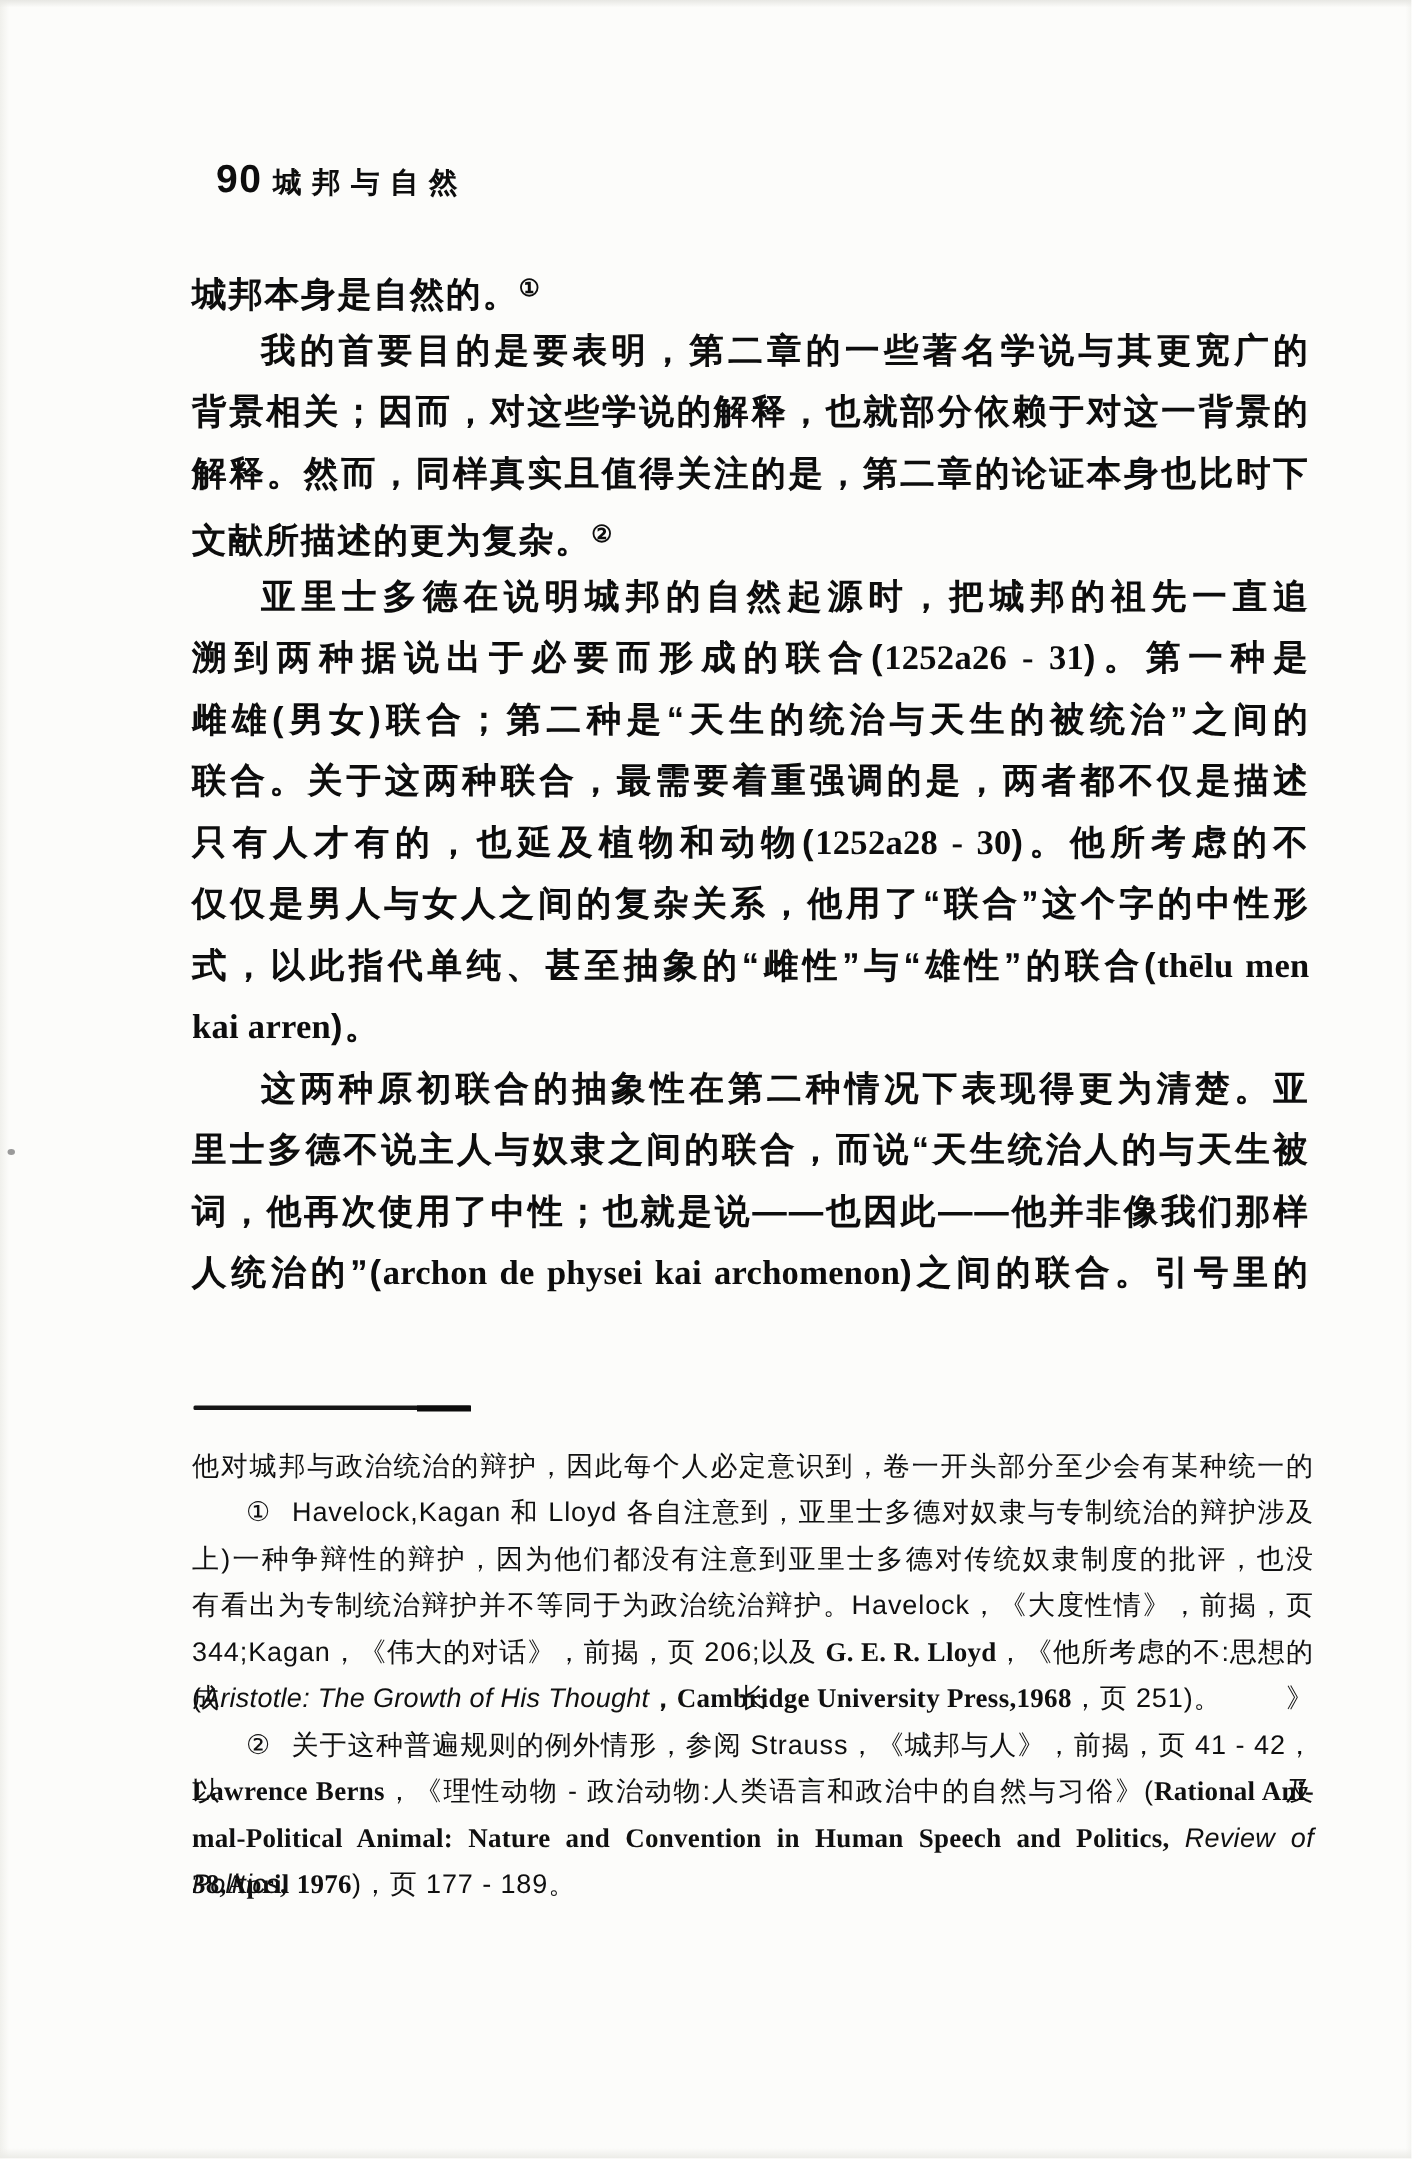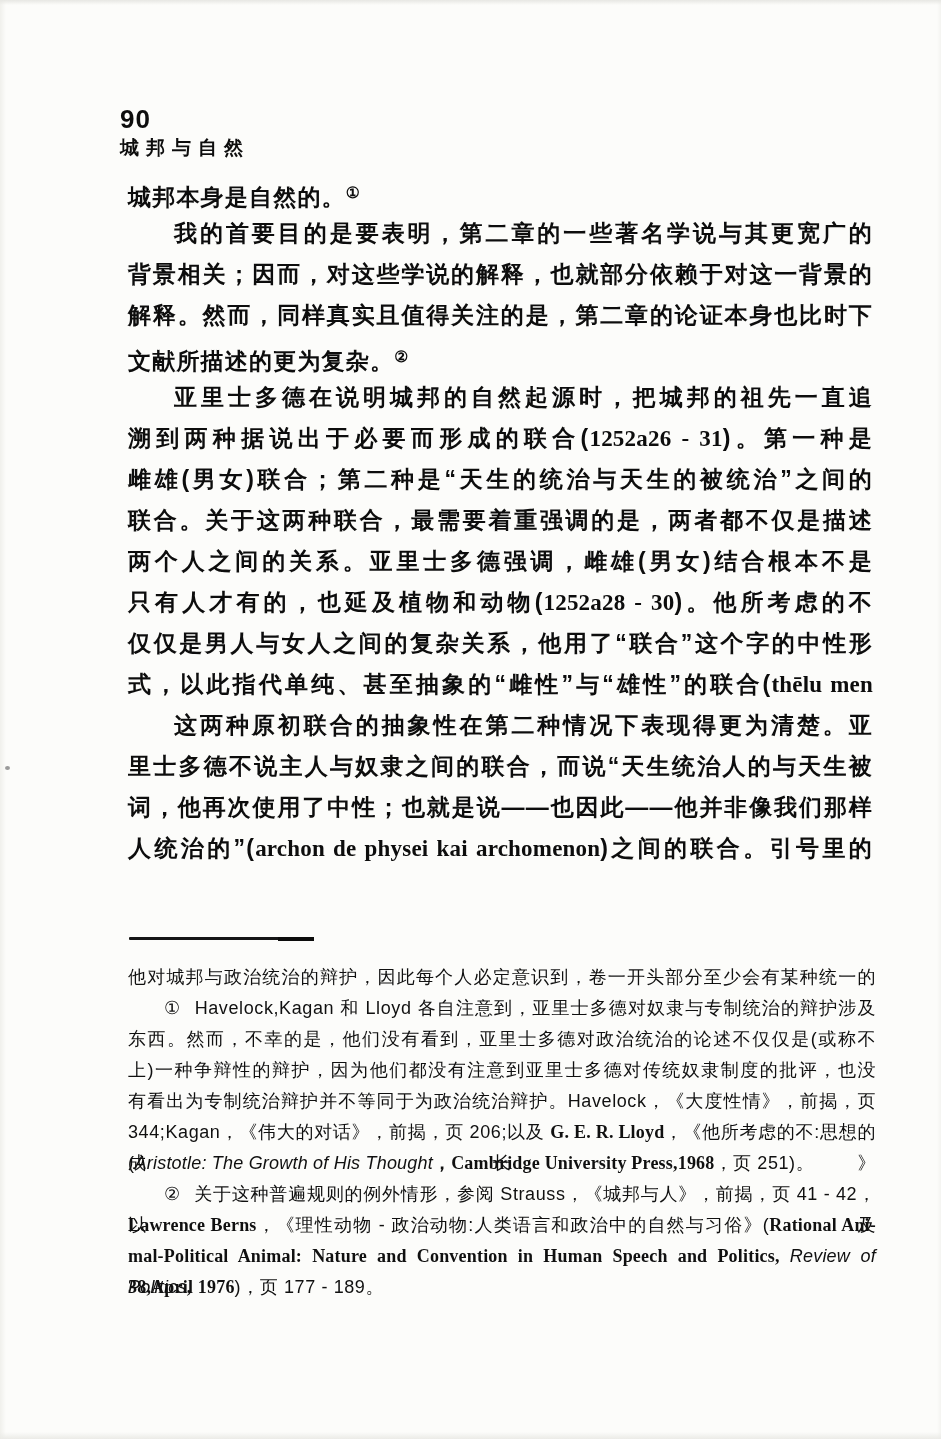--- a/index.html
+++ b/index.html
@@ -16,25 +16,24 @@
     background:
       linear-gradient(to bottom, #e7e7e3 0, rgba(252,252,250,0) 5px),
       linear-gradient(to top, #ebebe7 0, rgba(252,252,250,0) 7px),
       linear-gradient(to right, #f0f0ec 0, rgba(252,252,250,0) 6px),
       linear-gradient(to left, #f4f4f1 0, rgba(252,252,250,0) 4px),
       #fcfcfa;
     font-family: "Liberation Sans", sans-serif;
   }
   .header {
     position: absolute;
-    left: 113px;
+    left: 144px;
     top: 104px;
     display: flex;
     align-items: baseline;
-    flex-direction: column;
   }
   .pagenum {
     font-size: 26px;
     font-weight: 700;
     letter-spacing: 1px;
   }
   .runtitle {
     margin-left: 7px;
     font-size: 19px;
     font-weight: 700;
@@ -131,36 +130,35 @@
   <div class="body-text" id="body-lines">
       <div class="bline last"><span class="cjk">城邦本身是自然的。</span><sup class="fnref">①</sup></div>
       <div class="bline indent"><span class="cjk">我的首要目的是要表明，第二章的一些著名学说与其更宽广的</span></div>
       <div class="bline"><span class="cjk">背景相关；因而，对这些学说的解释，也就部分依赖于对这一背景的</span></div>
       <div class="bline"><span class="cjk">解释。然而，同样真实且值得关注的是，第二章的论证本身也比时下</span></div>
       <div class="bline last"><span class="cjk">文献所描述的更为复杂。</span><sup class="fnref">②</sup></div>
       <div class="bline indent"><span class="cjk">亚里士多德在说明城邦的自然起源时，把城邦的祖先一直追</span></div>
       <div class="bline"><span class="cjk">溯到两种据说出于必要而形成的联合(</span><span class="lat">1252a26 - 31</span><span class="cjk">)。第一种是</span></div>
       <div class="bline"><span class="cjk">雌雄(男女)联合；第二种是“天生的统治与天生的被统治”之间的</span></div>
       <div class="bline"><span class="cjk">联合。关于这两种联合，最需要着重强调的是，两者都不仅是描述</span></div>
-      <div class="bline"><span class="cjk">两个人之间的关系。亚里士多德强调，雌雄(男女)结合根本不是</span></div>
       <div class="bline"><span class="cjk">只有人才有的，也延及植物和动物(</span><span class="lat">1252a28 - 30</span><span class="cjk">)。他所考虑的不</span></div>
       <div class="bline"><span class="cjk">仅仅是男人与女人之间的复杂关系，他用了“联合”这个字的中性形</span></div>
       <div class="bline"><span class="cjk">式，以此指代单纯、甚至抽象的“雌性”与“雄性”的联合(</span><span class="lat">thēlu men</span></div>
+      <div class="bline last"><span class="lat">kai arren</span><span class="cjk">)。</span></div>
       <div class="bline indent"><span class="cjk">这两种原初联合的抽象性在第二种情况下表现得更为清楚。亚</span></div>
       <div class="bline"><span class="cjk">里士多德不说主人与奴隶之间的联合，而说“天生统治人的与天生被</span></div>
       <div class="bline"><span class="cjk">词，他再次使用了中性；也就是说——也因此——他并非像我们那样</span></div>
       <div class="bline"><span class="cjk">人统治的”(</span><span class="lat">archon de physei kai archomenon</span><span class="cjk">)之间的联合。引号里的</span></div>
     </div>
 
   <div class="separator"></div>
 
   <div class="fnotes" id="footnote-lines">
       <div class="fline"><span class="cjk">他对城邦与政治统治的辩护，因此每个人必定意识到，卷一开头部分至少会有某种统一的</span></div>
       <div class="fline indent"><span class="fnmark">①</span><span class="cjk">Havelock,Kagan 和 Lloyd 各自注意到，亚里士多德对奴隶与专制统治的辩护涉及</span></div>
-      <div class="fline"><span class="cjk">东西。然而，不幸的是，他们没有看到，亚里士多德对政治统治的论述不仅仅是(或称不</span></div>
       <div class="fline"><span class="cjk">上)一种争辩性的辩护，因为他们都没有注意到亚里士多德对传统奴隶制度的批评，也没</span></div>
       <div class="fline"><span class="cjk">有看出为专制统治辩护并不等同于为政治统治辩护。Havelock，《大度性情》，前揭，页</span></div>
       <div class="fline"><span class="cjk">344;Kagan，《伟大的对话》，前揭，页 206;以及 </span><span class="lat">G. E. R. Lloyd</span><span class="cjk">，《他所考虑的不:思想的成长》</span></div>
       <div class="fline last"><span class="cjk">(</span><span class="it">Aristotle: The Growth of His Thought</span><span class="lat">，</span><span class="lat">Cambridge University Press,1968</span><span class="cjk">，页 251)。</span></div>
       <div class="fline indent"><span class="fnmark">②</span><span class="cjk">关于这种普遍规则的例外情形，参阅 Strauss，《城邦与人》，前揭，页 41 - 42，以及</span></div>
       <div class="fline"><span class="lat">Lawrence Berns</span><span class="cjk">，《理性动物 - 政治动物:人类语言和政治中的自然与习俗》(</span><span class="lat">Rational Ani-</span></div>
       <div class="fline"><span class="lat">mal-Political Animal: Nature and Convention in Human Speech and Politics, </span><span class="it">Review of Politics</span><span class="lat">,</span></div>
       <div class="fline last"><span class="lat">38,April 1976</span><span class="cjk">)，页 177 - 189。</span></div>
     </div>
 

